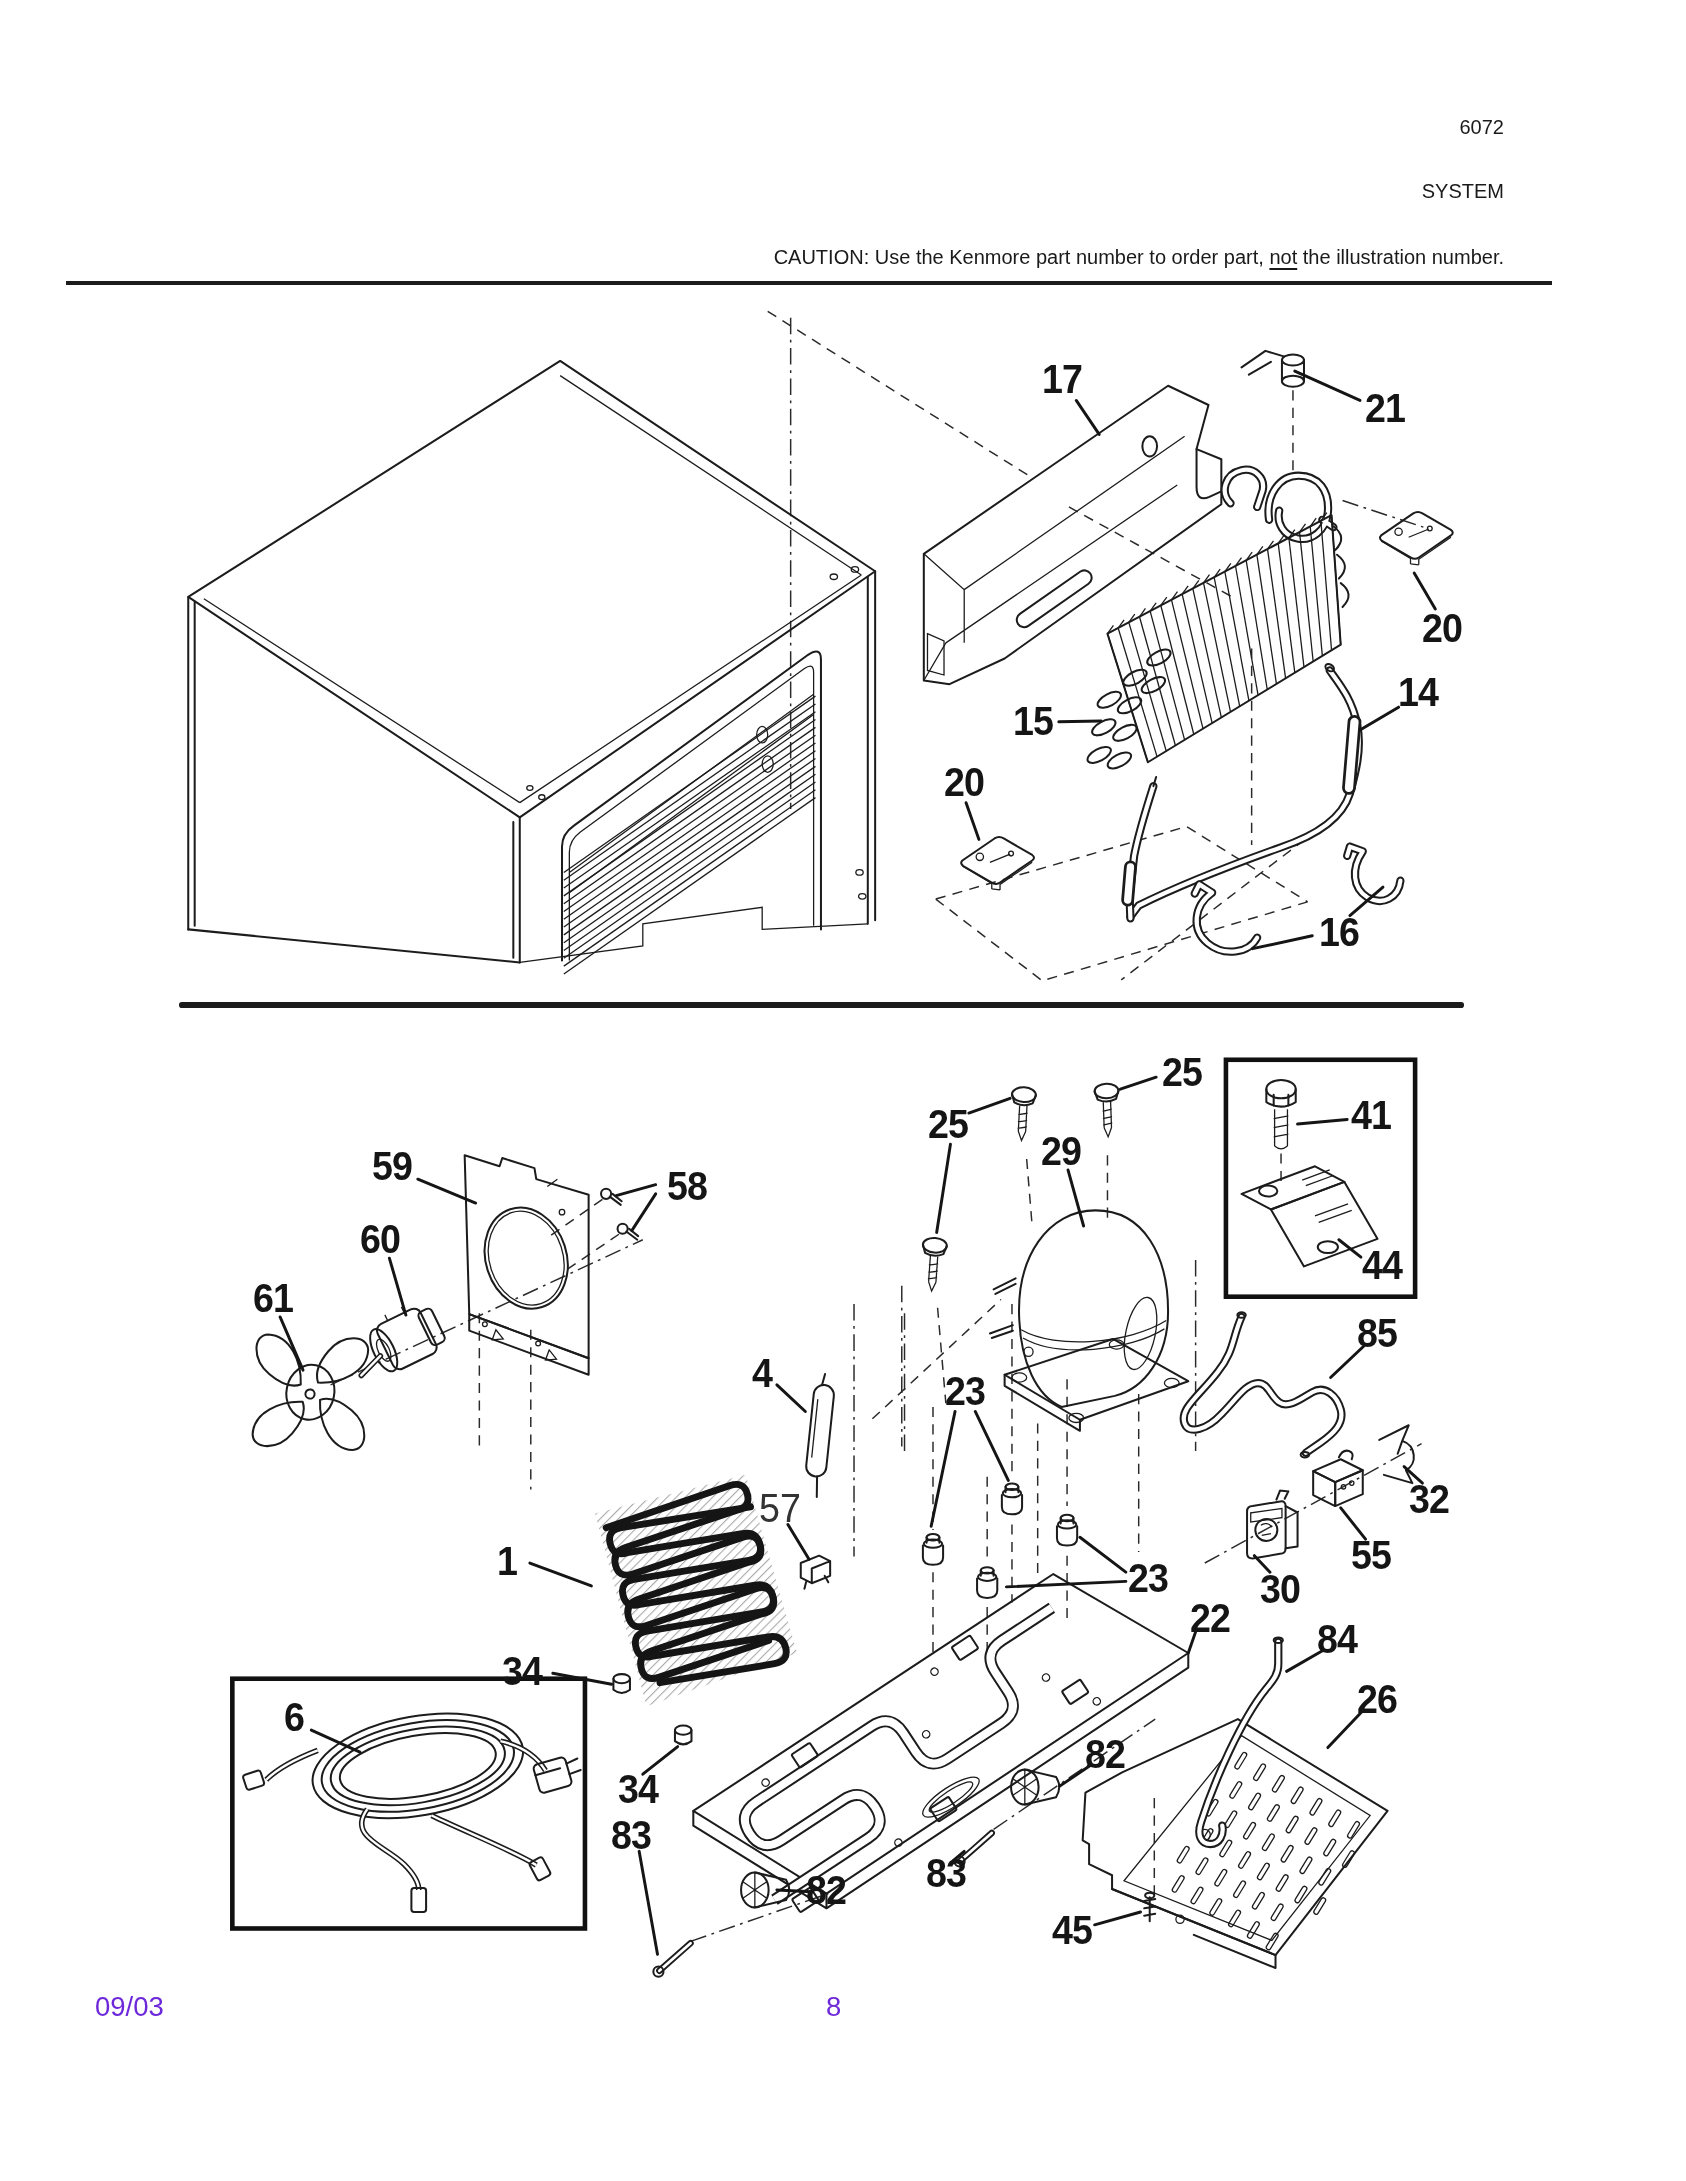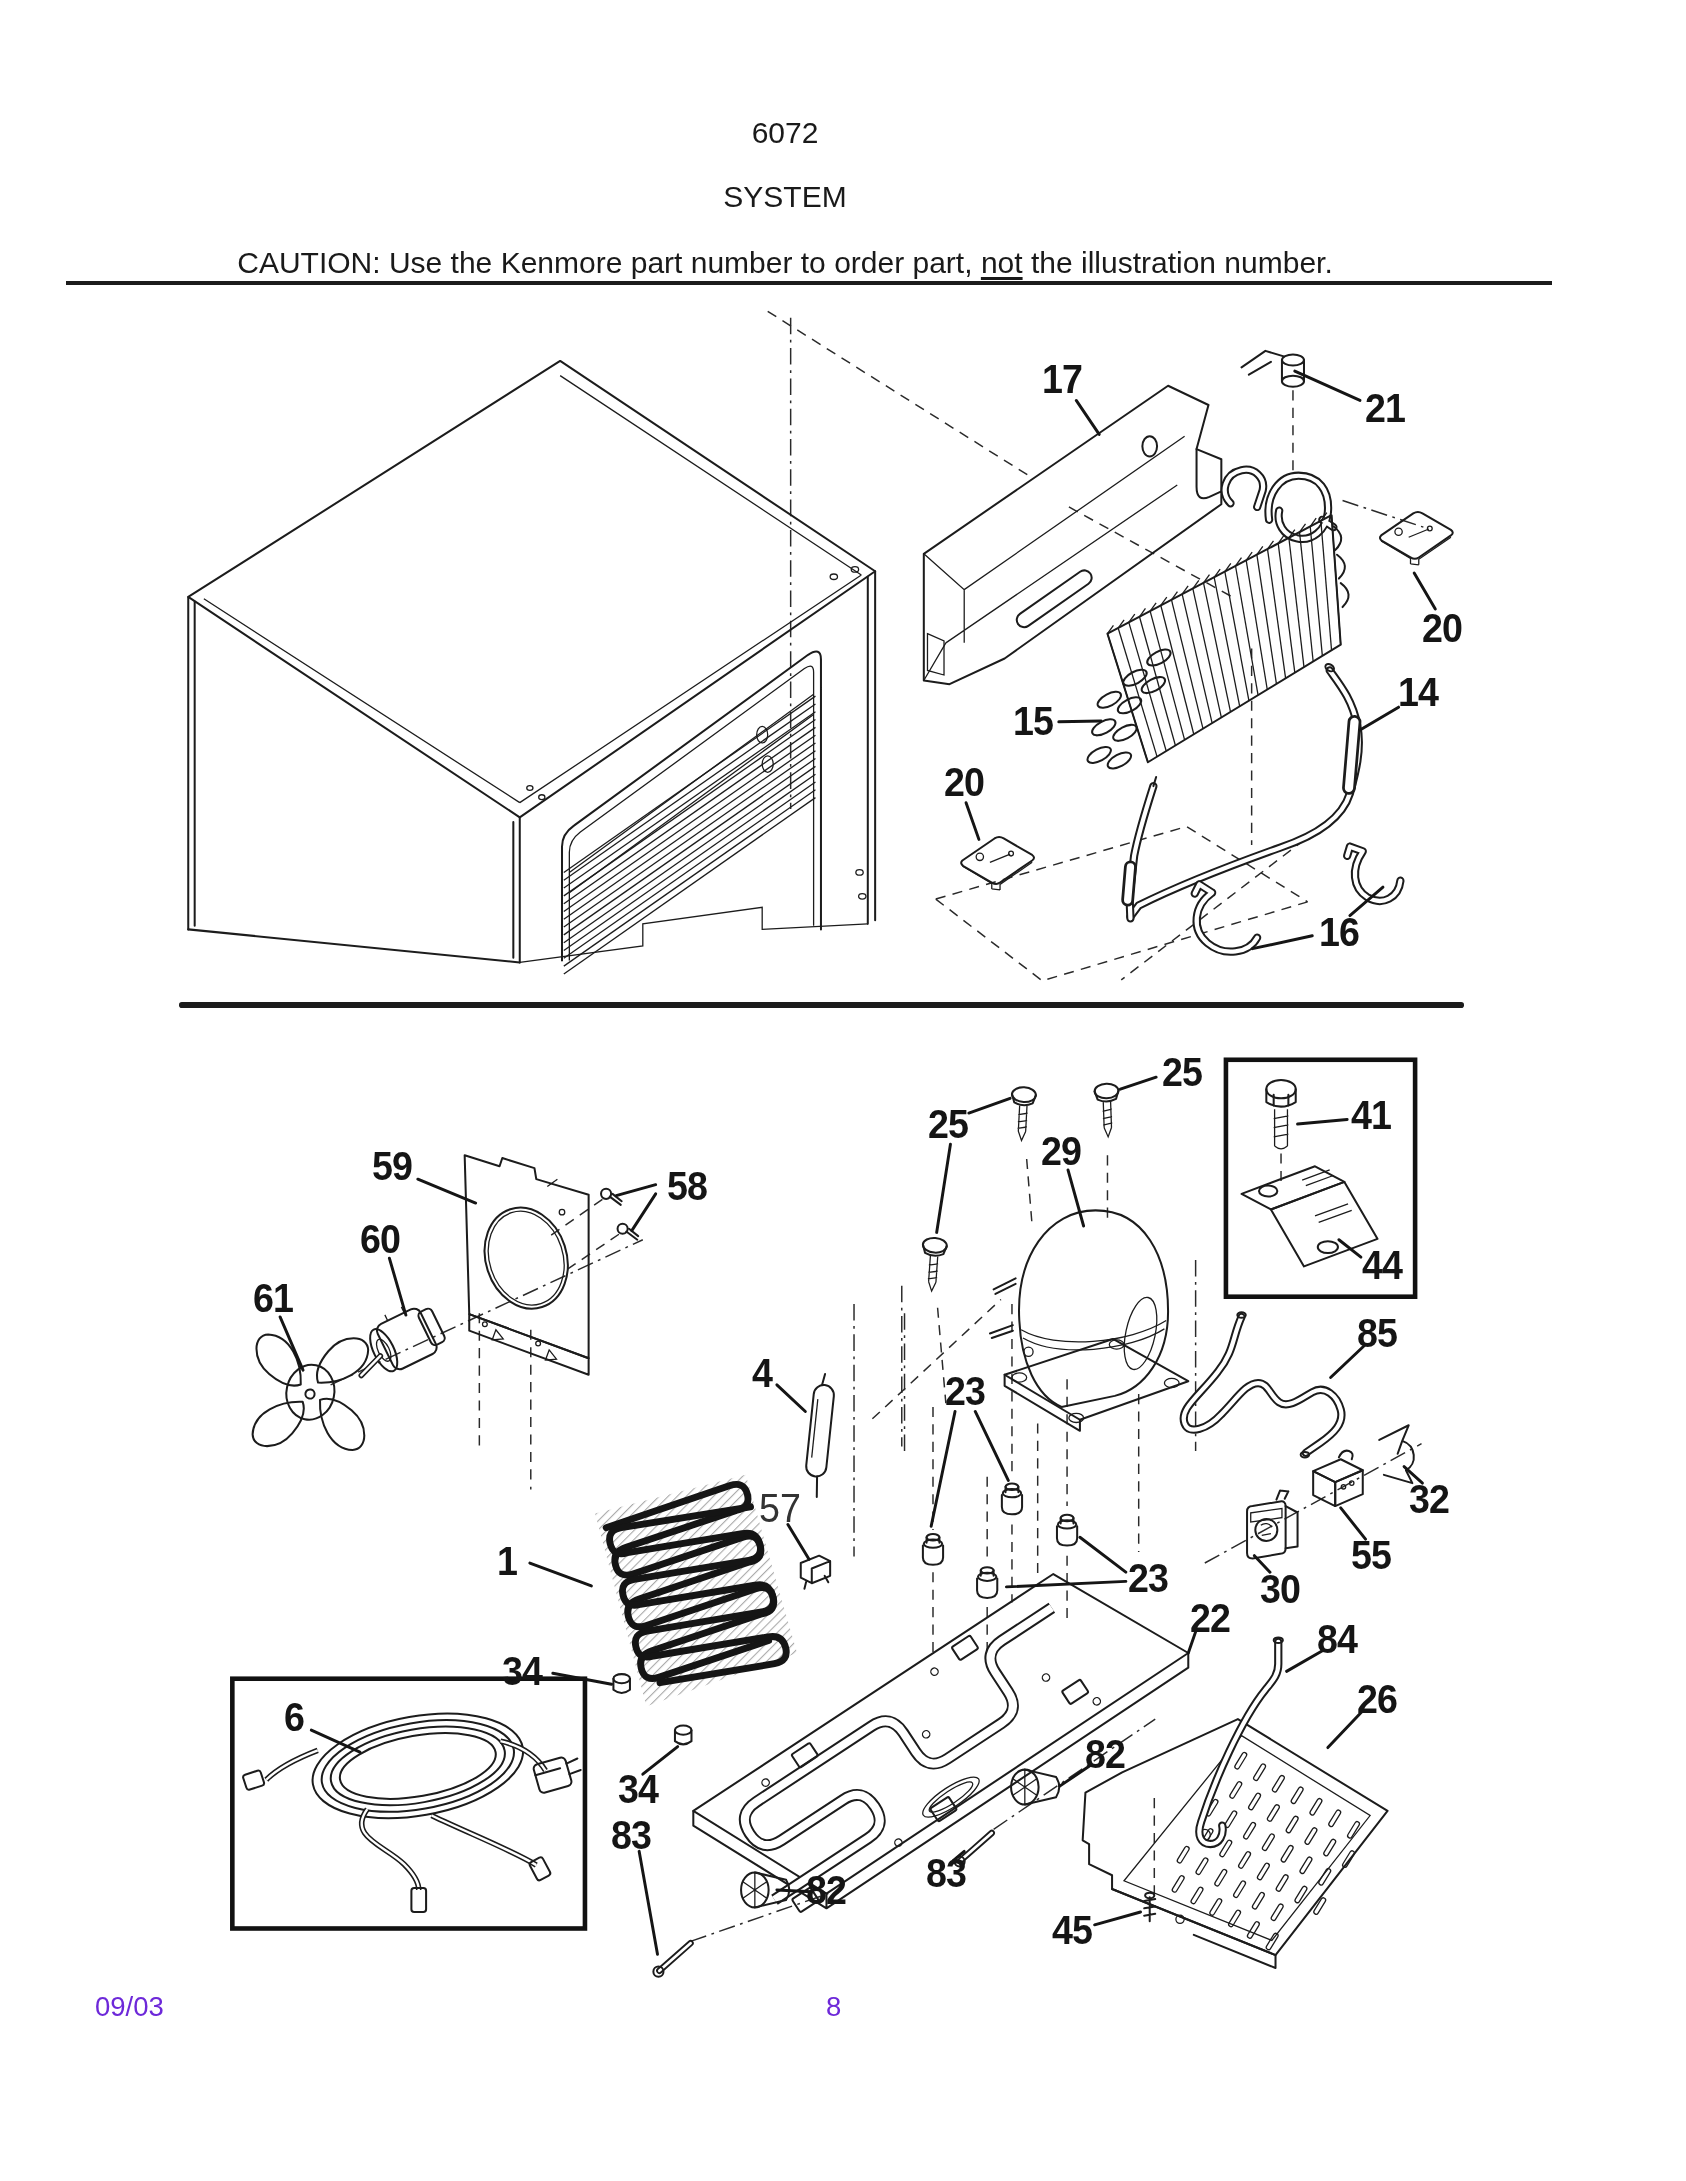--- a/index.html
+++ b/index.html
@@ -1,18 +1,18 @@
 <!DOCTYPE html>
 <html style="font-size:14.7px"><head>
 <meta charset="utf-8">
 <style>
   html,body{margin:0;padding:0;background:#e8e8e8;}
   .page{position:relative;width:1686px;height:2182px;background:#ffffff;overflow:hidden;
         font-family:"Liberation Sans", sans-serif;color:#111;}
-  .hdr{position:absolute;left:66px;width:1438px;text-align:center;font-size:30px;color:#1a1a1a;}
+  .hdr{position:absolute;left:66px;width:1438px;text-align:right;font-size:20px;color:#1a1a1a;}
   .caution u{text-underline-offset:3.7px;}
   .rule{position:absolute;background:#1c1c1c;}
   .part-label{position:absolute;transform:translate(-50%,-50%) scaleX(.94);
        font-size:40px;font-weight:700;letter-spacing:-0.9px;color:#151515;white-space:nowrap;}
   .part-label.light{font-weight:400;letter-spacing:0;color:#333;}
   .ftr{position:absolute;font-size:27.5px;color:#6d28d9;}
   svg{position:absolute;left:0;top:0;}
   .ln{stroke:#1c1c1c;stroke-width:2.2;fill:none;stroke-linejoin:round;stroke-linecap:round;}
   .thin{stroke:#1c1c1c;stroke-width:1.4;fill:none;}
   .lead{stroke:#151515;stroke-width:3.2;fill:none;stroke-linecap:round;}

